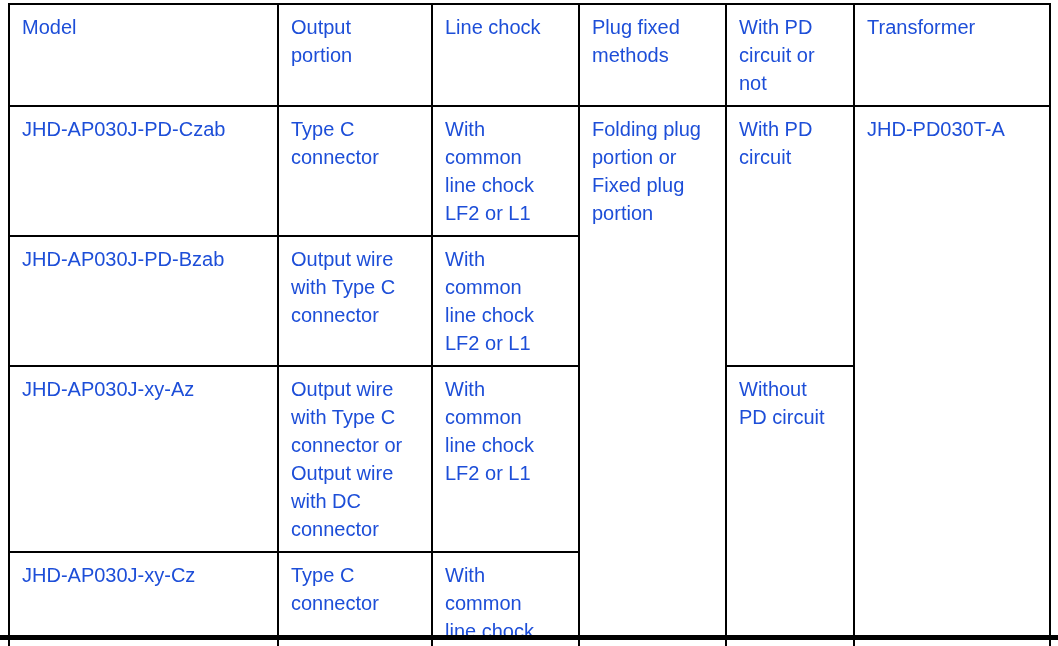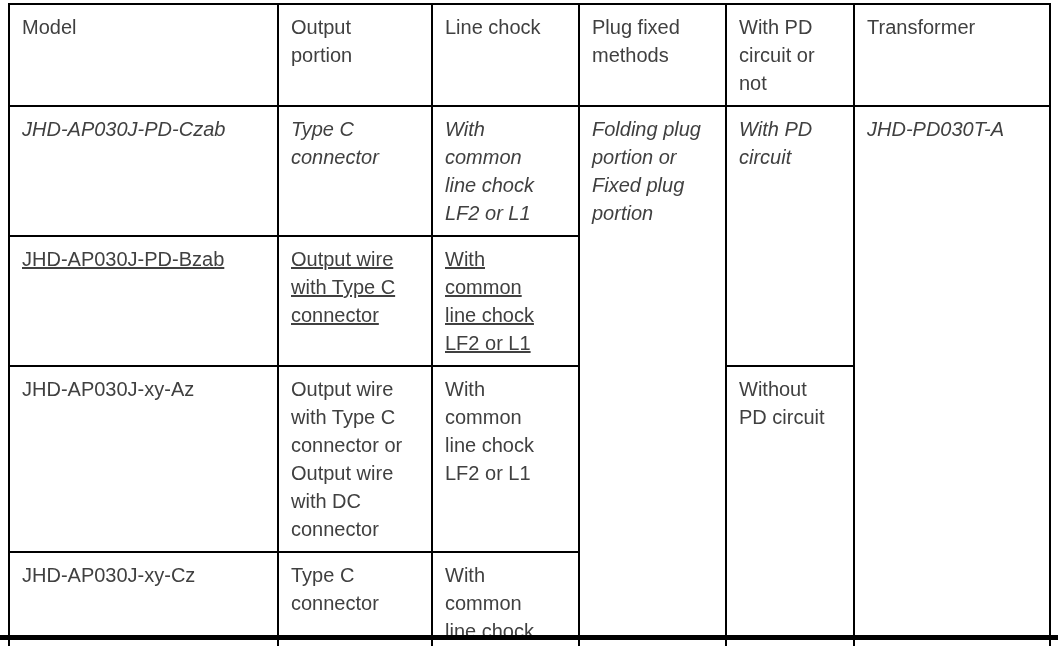--- a/index.html
+++ b/index.html
@@ -3,21 +3,21 @@
 <meta charset="utf-8">
 <style>
   html, body { margin: 0; padding: 0; background: #ffffff; }
   .canvas {
     position: relative;
     width: 1058px;
     height: 646px;
     background: #ffffff;
     overflow: hidden;
     font-family: "Liberation Sans", sans-serif;
-    color: #404040;
+    color: #1d4ed8;
   }
   table.spec-table {
     position: absolute;
     left: 8px;
     top: 3px;
     width: 1041px;
     border-collapse: collapse;
     table-layout: fixed;
   }
   table.spec-table th,
@@ -26,22 +26,22 @@
     vertical-align: top;
     text-align: left;
     font-weight: 400;
     font-size: 20px;
     line-height: 28px;
     padding: 8px 12px;
     white-space: pre-line;
     overflow: hidden;
   }
   tr.row-header { height: 94px; }
-  tr.row-1 { height: 124px; font-style: italic; }
-  tr.row-2 { height: 122px; text-decoration: underline; }
+  tr.row-1 { height: 124px; }
+  tr.row-2 { height: 122px; }
   tr.row-3 { height: 173px; }
   tr.row-4 { height: 114px; }
   .bottom-rule {
     position: absolute;
     left: 0;
     top: 635px;
     width: 1058px;
     height: 5px;
     background: #000000;
   }

